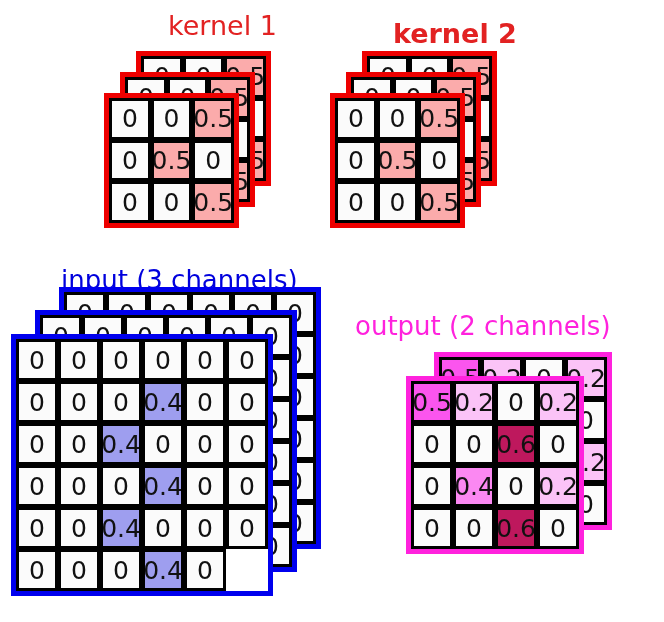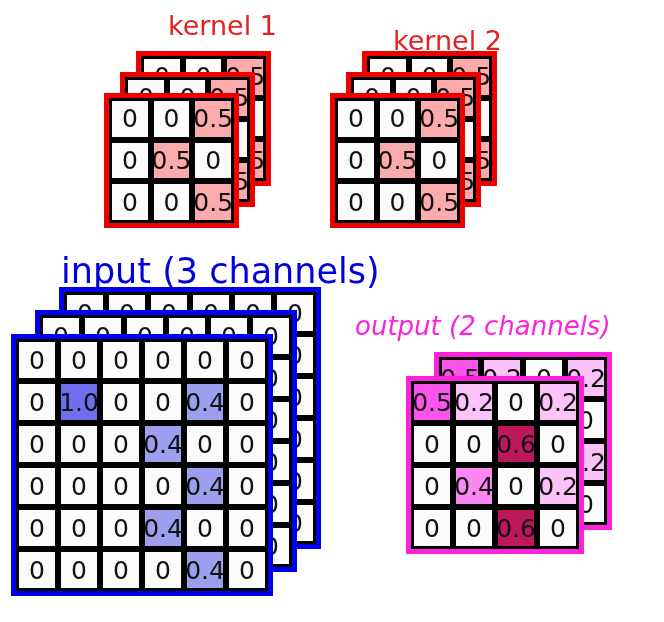--- a/index.html
+++ b/index.html
@@ -15,23 +15,23 @@
     font-family: "DejaVu Sans", sans-serif;
   }
 
   .label {
     position: absolute;
     white-space: nowrap;
     font-size: 27px;
     line-height: 1;
   }
   .label-kernel1 { left: 168px; top: 12px; color: #e22222; }
-  .label-kernel2 { left: 393px; top: 27px; color: #e22222; }
-  .label-input   { left: 61px;  top: 254px; color: #0000dd; font-size: 35px; }
-  .label-output  { left: 355px; top: 313px; color: #ff22dd; font-size: 26px; font-style: italic; }
+  .label-kernel2 { left: 393px; top: 20px; color: #e22222; font-weight: bold; }
+  .label-input   { left: 61px;  top: 267px; color: #0000dd; font-size: 26px; }
+  .label-output  { left: 355px; top: 313px; color: #ff22dd; font-size: 26px; }
 
   
   .stack {
     position: absolute;
   }
   .layer {
     position: absolute;
     display: grid;
     box-sizing: border-box;
     background: #ffffff;
@@ -221,21 +221,20 @@
       <div class="cell f-none">0</div>
     </div>
   <div class="layer i" style="left: 11px; top: 334px; width: 262px; height: 262px; grid-template-columns: repeat(6, 1fr); grid-template-rows: repeat(6, 1fr);">
       <div class="cell f-none">0</div>
       <div class="cell f-none">0</div>
       <div class="cell f-none">0</div>
       <div class="cell f-none">0</div>
       <div class="cell f-none">0</div>
       <div class="cell f-none">0</div>
       <div class="cell f-none">0</div>
-      <div class="cell f-blue-10">1.0</div>
       <div class="cell f-none">0</div>
       <div class="cell f-none">0</div>
       <div class="cell f-blue-04">0.4</div>
       <div class="cell f-none">0</div>
       <div class="cell f-none">0</div>
       <div class="cell f-none">0</div>
       <div class="cell f-none">0</div>
       <div class="cell f-blue-04">0.4</div>
       <div class="cell f-none">0</div>
       <div class="cell f-none">0</div>

